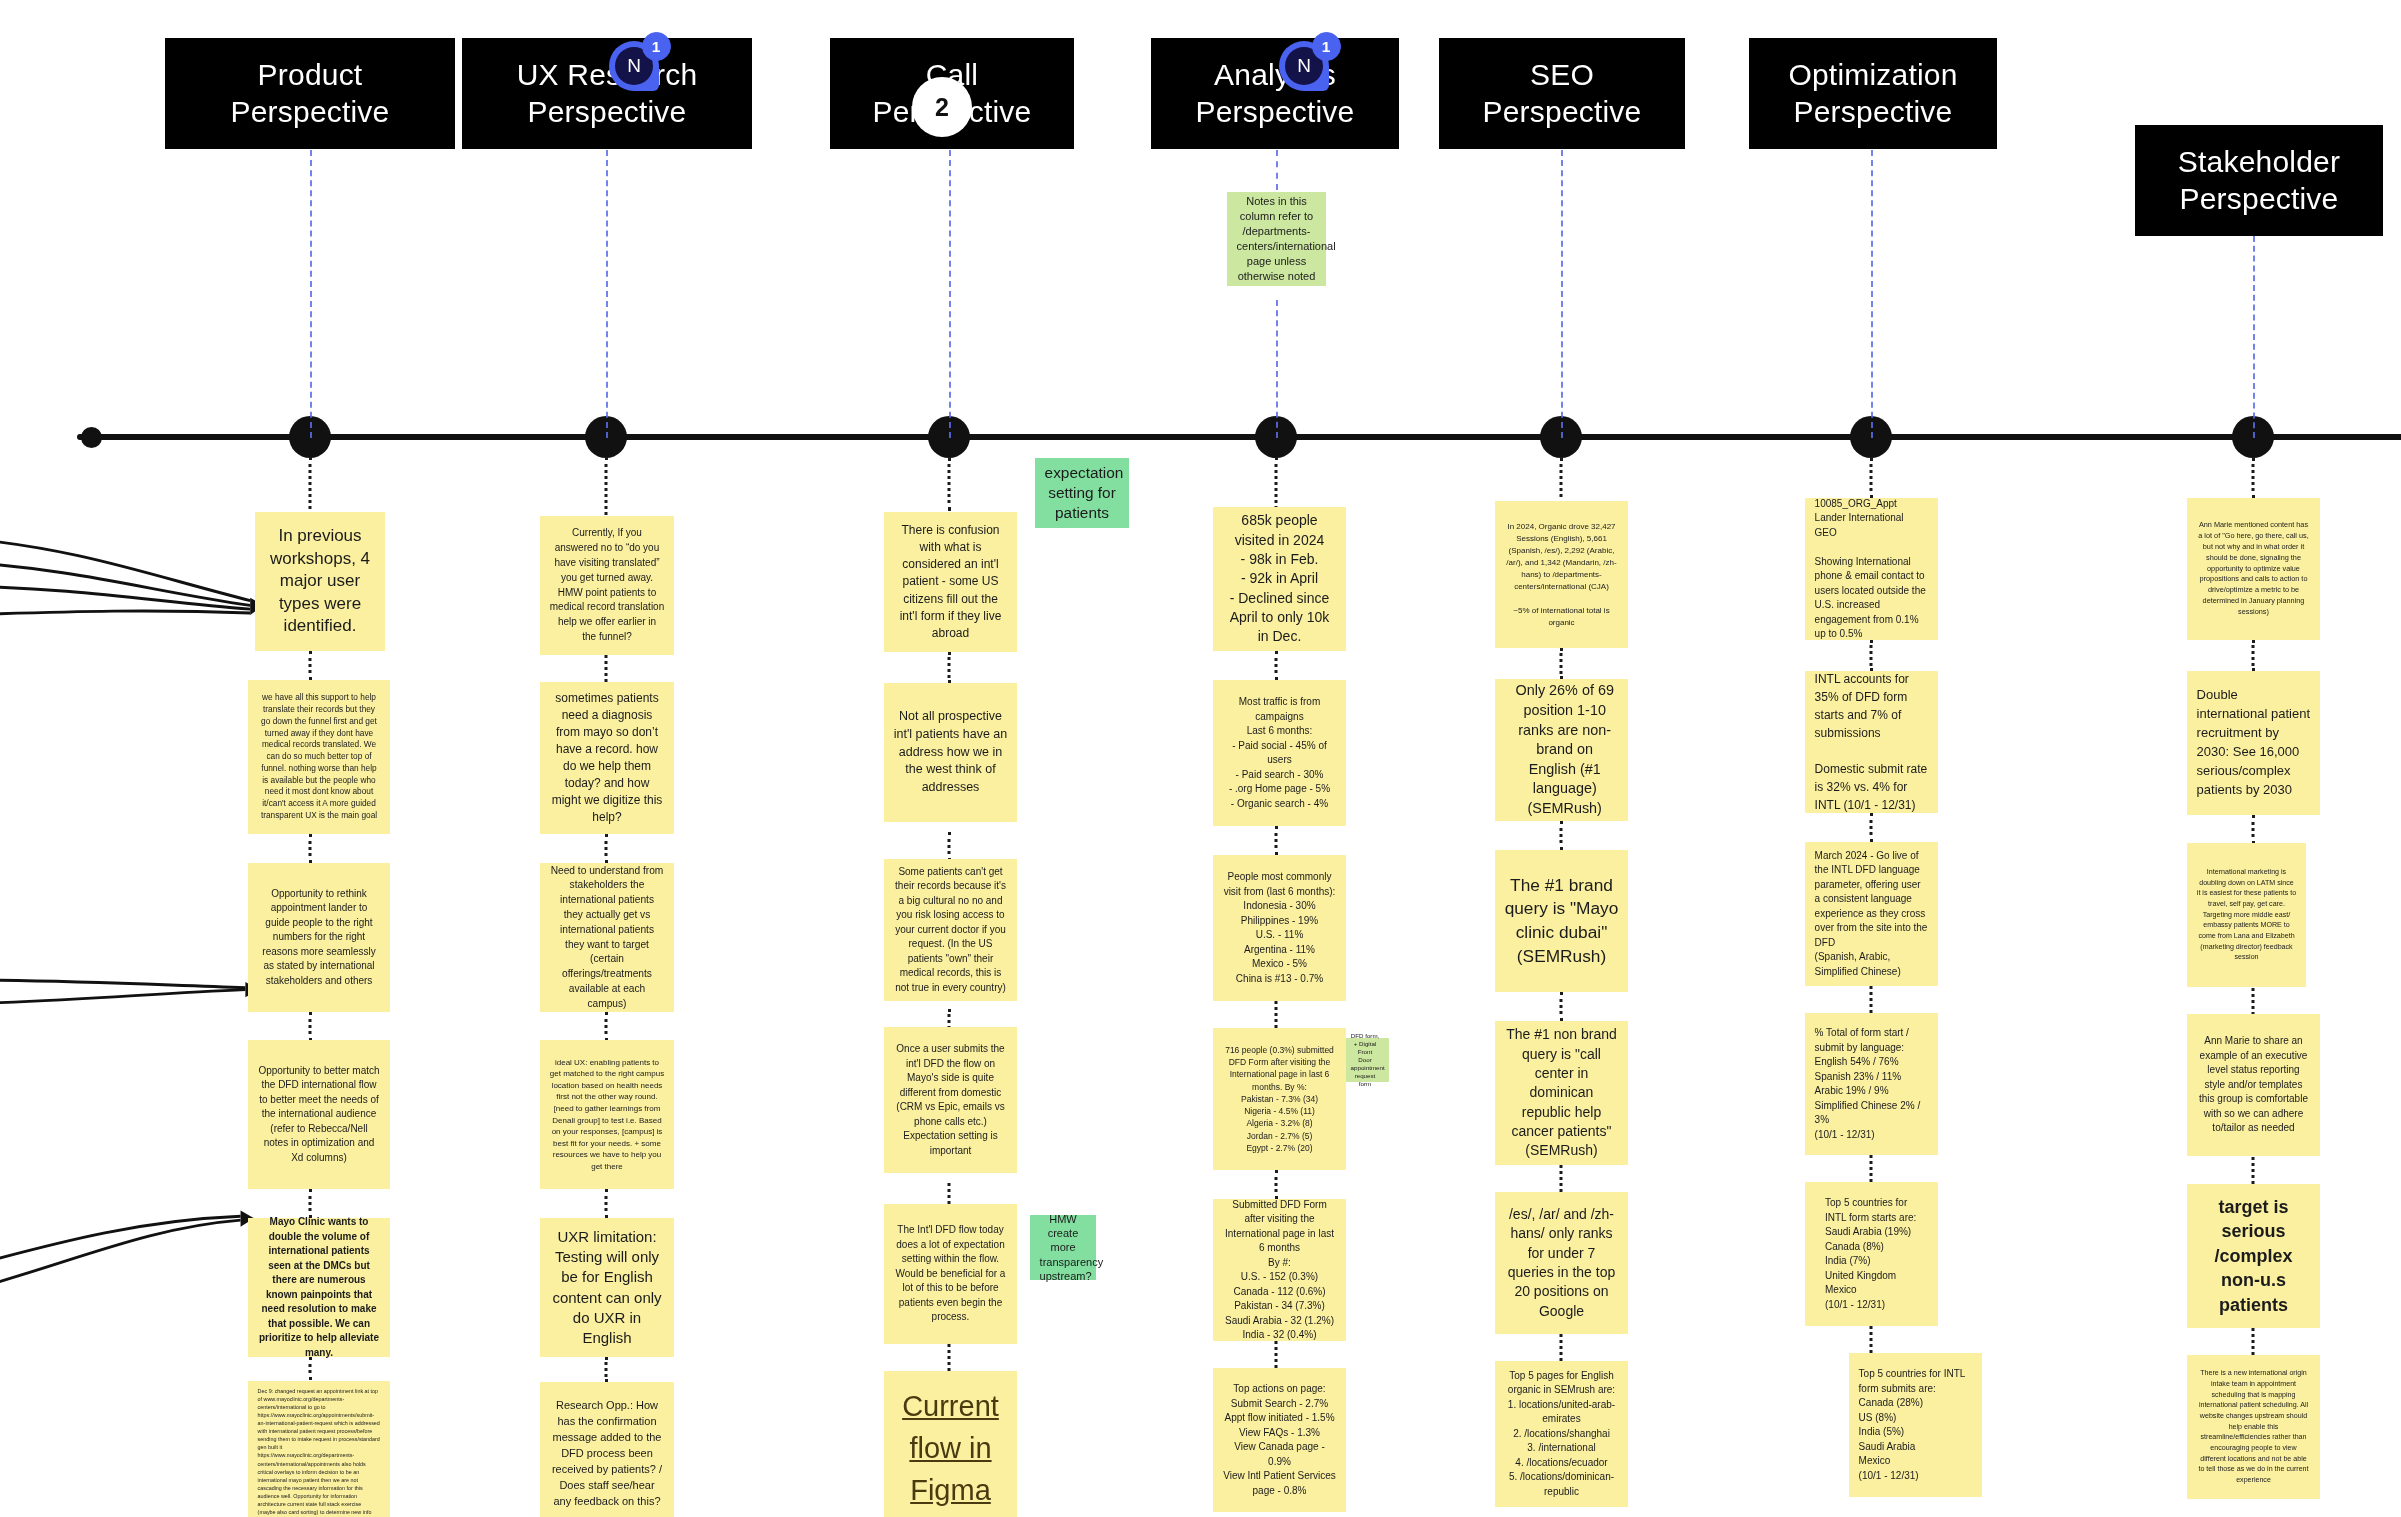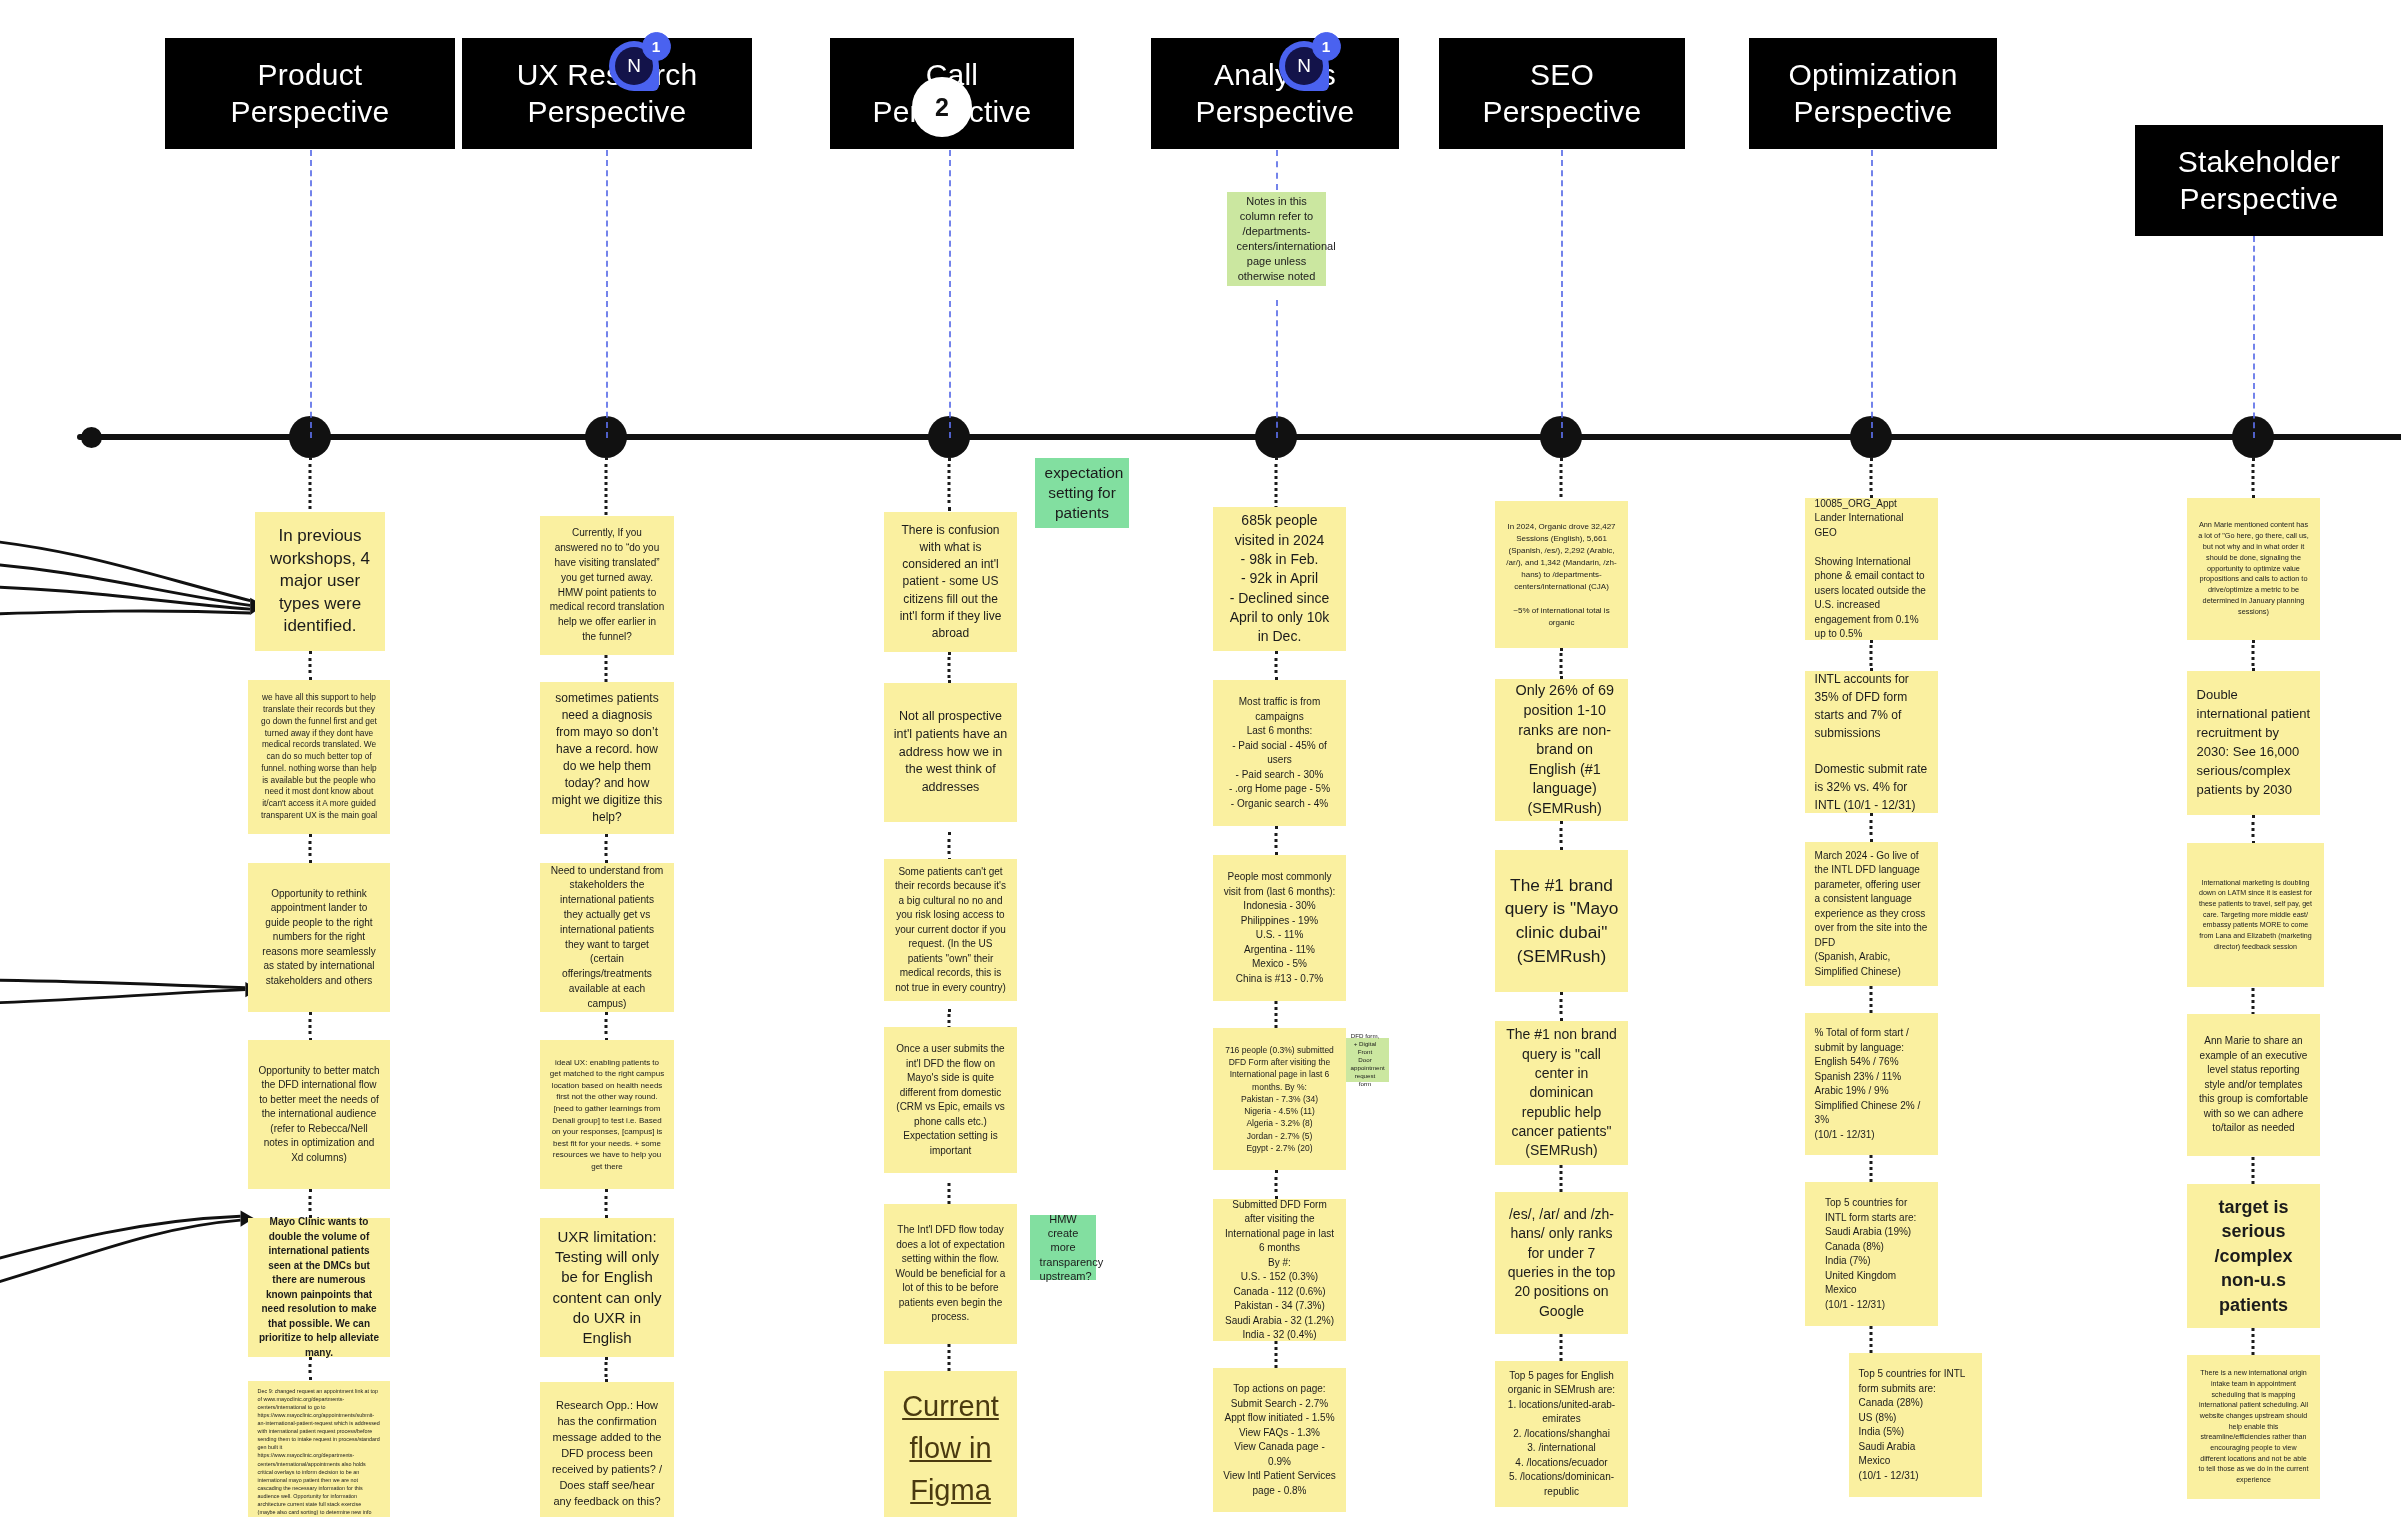--- a/index.html
+++ b/index.html
@@ -396,21 +396,21 @@
 
   <div class="connector" style="left:2253px;top:457px;height:42px;"></div>
   <div class="note" style="left:2187px;top:498px;width:133px;height:142px;font-size:7.3px;line-height:1.5;">
     <span>Ann Marie mentioned content has a lot of "Go here, go there, call us, but not why and in what order it should be done, signaling the opportunity to optimize value propositions and calls to action to drive/optimize a metric to be determined in January planning sessions)</span>
   </div>
   <div class="connector" style="left:2253px;top:640px;height:31px;"></div>
   <div class="note left" style="left:2187px;top:671px;width:133px;height:144px;font-size:13px;line-height:1.45;">
     <span>Double international patient recruitment by 2030: See 16,000 serious/complex patients by 2030</span>
   </div>
   <div class="connector" style="left:2253px;top:815px;height:29px;"></div>
-  <div class="note" style="left:2187px;top:843px;width:137px;height:144px;font-size:7.1px;line-height:1.5;">
+  <div class="note" style="left:2187px;top:843px;width:119px;height:144px;font-size:7.1px;line-height:1.5;">
     <span>International marketing is doubling down on LATM since it is easiest for these patients to travel, self pay, get care. Targeting more middle east/ embassy patients MORE to come from Lana and Elizabeth (marketing director) feedback session</span>
   </div>
   <div class="connector" style="left:2253px;top:988px;height:27px;"></div>
   <div class="note" style="left:2187px;top:1014px;width:133px;height:142px;font-size:10px;line-height:1.45;">
     <span>Ann Marie to share an example of an executive level status reporting style and/or templates this group is comfortable with so we can adhere to/tailor as needed</span>
   </div>
   <div class="connector" style="left:2253px;top:1157px;height:27px;"></div>
   <div class="note bold" style="left:2187px;top:1184px;width:133px;height:144px;font-size:18px;line-height:1.36;">
     <span>target is serious /complex non-u.s patients</span>
   </div>

